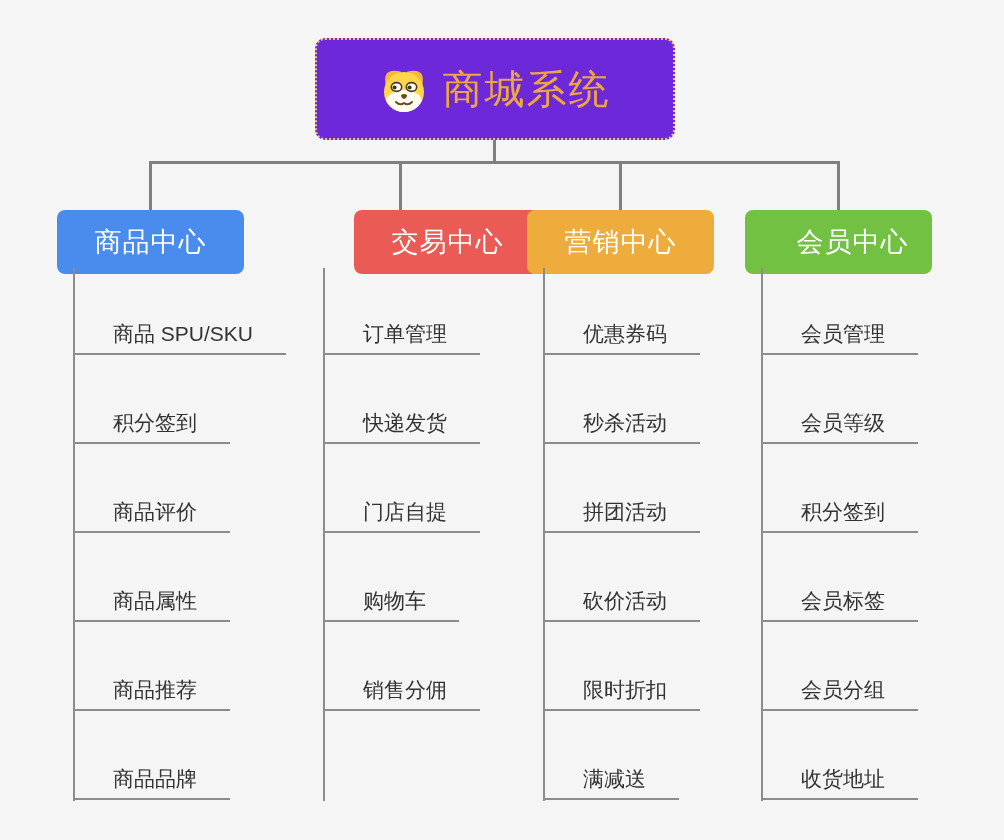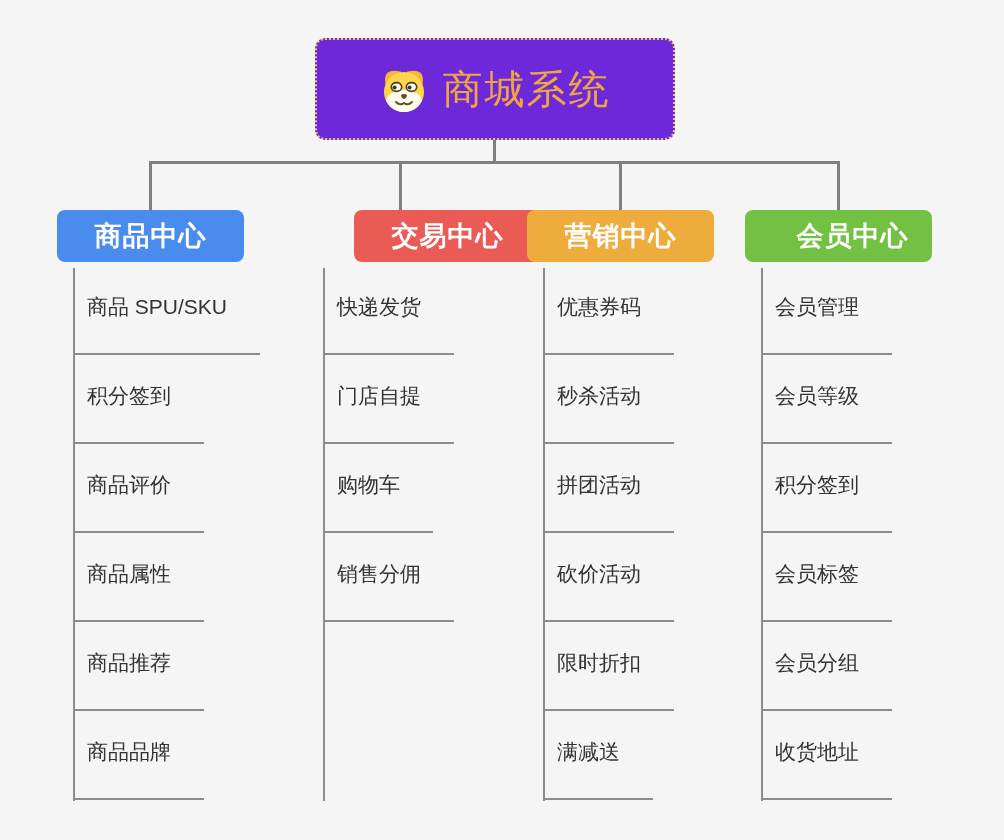--- a/index.html
+++ b/index.html
@@ -25,30 +25,30 @@
     position:absolute;left:315px;top:38px;width:360px;height:102px;
     background:#6d28d9;border:2px dotted var(--root-border);border-radius:10px;
     display:flex;align-items:center;justify-content:center;gap:15px;
   }
   .root-title{font-size:40px;font-weight:500;color:var(--root-title);letter-spacing:2px;}
   .dog{width:48px;height:48px;display:inline-flex;}
 
   
   .branch{position:absolute;top:210px;width:260px;height:610px;}
   .branch-box{
-    position:absolute;left:0;top:0;width:187px;height:52px;border-radius:8px;
-    display:flex;align-items:center;justify-content:center;font-weight:bold;
+    position:absolute;left:0;top:0;width:187px;height:64px;border-radius:8px;
+    display:flex;align-items:center;justify-content:center;
   }
   .branch-label{font-size:27px;color:#ffffff;letter-spacing:1px;}
   .trunk{position:absolute;left:16px;top:58px;width:2px;height:533px;background:var(--line);}
   .children{position:absolute;left:16px;top:56px;list-style:none;}
   .child{
-    display:flex;align-items:center;height:89px;width:max-content;
+    display:flex;align-items:flex-end;height:89px;width:max-content;
     border-bottom:2px solid var(--line);
-    padding:0 33px 5px 14px;
+    padding:0 33px 5px 40px;
   }
   .child-label{font-size:21px;color:var(--node-text);white-space:nowrap;}
 </style>
 </head>
 <body>
 
 <div class="canvas">
 
   <div class="stub"></div>
   <div class="hline"></div>
@@ -107,20 +107,23 @@
     </ul>
   </div>
 
   <div class="branch" style="left:307px">
     <div class="branch-box" style="background-color: rgb(234, 91, 86); margin-left: 47px;">
       <span class="branch-label">交易中心</span>
     </div>
     <div class="trunk"></div>
     <ul class="children">
       <li class="child">
+          <span class="child-label">订单管理</span>
+        </li>
+      <li class="child">
           <span class="child-label">快递发货</span>
         </li>
       <li class="child">
           <span class="child-label">门店自提</span>
         </li>
       <li class="child">
           <span class="child-label">购物车</span>
         </li>
       <li class="child">
           <span class="child-label">销售分佣</span>

